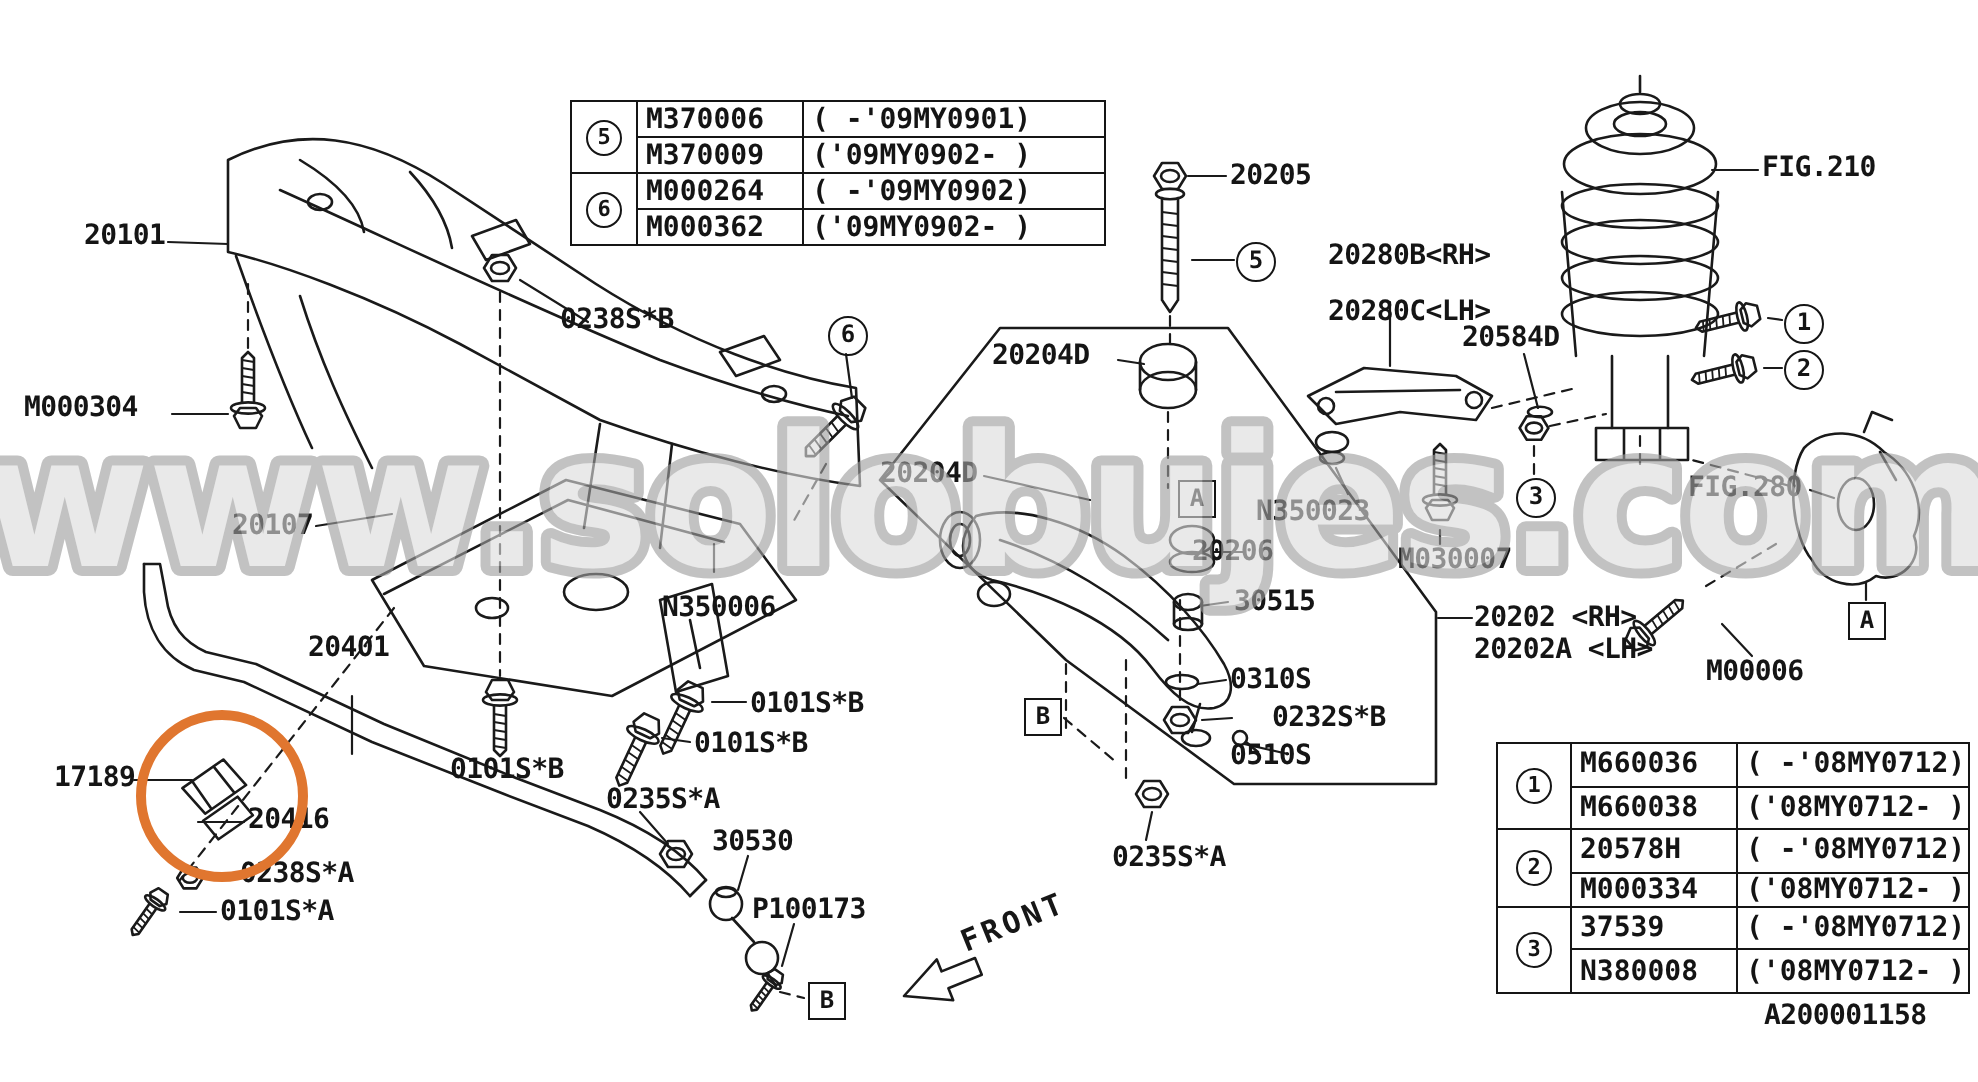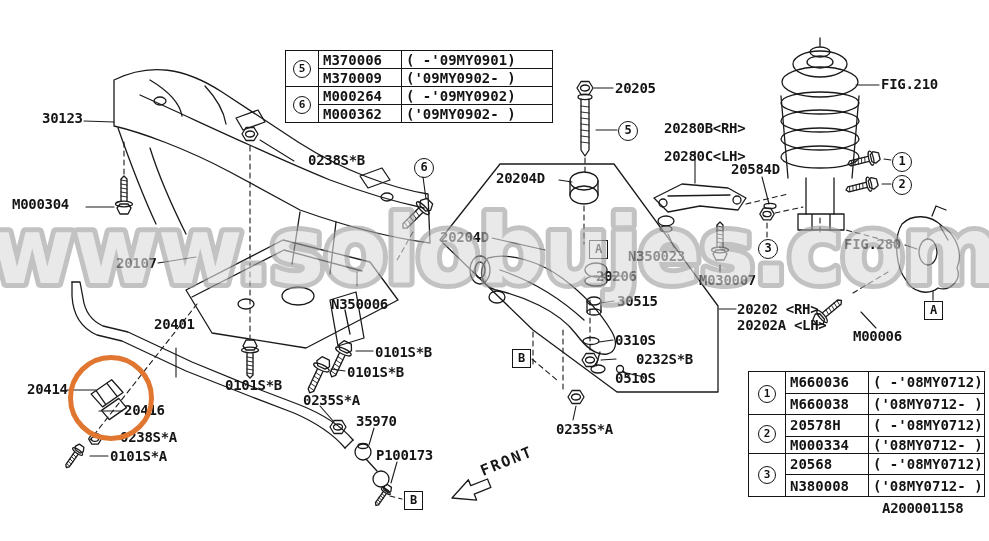--- a/index.html
+++ b/index.html
@@ -211,33 +211,33 @@
         <path d="M423,177 L426,199"></path>
         <path d="M933,300 L933,291"></path>
       </g>
 
       <polygon points="452,498 468.4,479.7 470.8,485.7 487.5,479 490.9,487.4 474.2,494.1 476.6,500.1"></polygon>
     </g>
 
     <text transform="translate(483,476) rotate(-22)" font-size="15" font-weight="bold" letter-spacing="2" fill="#161616" font-family="DejaVu Sans Mono, Liberation Mono, monospace">FRONT</text>
   </svg>
 
-  <div class="lbl" style="left:42px;top:110px">30123</div>
+  <div class="lbl" style="left:42px;top:110px">20101</div>
   <div class="lbl" style="left:12px;top:196px">M000304</div>
-  <div class="lbl" style="left:308px;top:152px">0238S*B</div>
+  <div class="lbl" style="left:280px;top:152px">0238S*B</div>
   <div class="lbl" style="left:116px;top:255px">20107</div>
   <div class="lbl" style="left:331px;top:296px">N350006</div>
   <div class="lbl" style="left:154px;top:316px">20401</div>
   <div class="lbl" style="left:375px;top:344px">0101S*B</div>
   <div class="lbl" style="left:347px;top:364px">0101S*B</div>
   <div class="lbl" style="left:225px;top:377px">0101S*B</div>
   <div class="lbl" style="left:303px;top:392px">0235S*A</div>
-  <div class="lbl" style="left:356px;top:413px">35970</div>
+  <div class="lbl" style="left:356px;top:413px">30530</div>
   <div class="lbl" style="left:376px;top:447px">P100173</div>
-  <div class="lbl" style="left:27px;top:381px">20414</div>
+  <div class="lbl" style="left:27px;top:381px">17189</div>
   <div class="lbl" style="left:124px;top:402px">20416</div>
   <div class="lbl" style="left:120px;top:429px">0238S*A</div>
   <div class="lbl" style="left:110px;top:448px">0101S*A</div>
   <div class="lbl" style="left:615px;top:80px">20205</div>
   <div class="lbl" style="left:664px;top:120px">20280B&lt;RH&gt;</div>
   <div class="lbl" style="left:664px;top:148px">20280C&lt;LH&gt;</div>
   <div class="lbl" style="left:496px;top:170px">20204D</div>
   <div class="lbl" style="left:440px;top:229px">20204D</div>
   <div class="lbl" style="left:731px;top:161px">20584D</div>
   <div class="lbl" style="left:881px;top:76px">FIG.210</div>
@@ -314,21 +314,21 @@
       <td class="num" rowspan="2"><span class="cnum">2</span></td>
       <td>20578H</td>
       <td>( -'08MY0712)</td>
     </tr>
     <tr style="height:16px">
       <td>M000334</td>
       <td>('08MY0712- )</td>
     </tr>
     <tr style="height:21.6px">
       <td class="num" rowspan="2"><span class="cnum">3</span></td>
-      <td>20568</td>
+      <td>37539</td>
       <td>( -'08MY0712)</td>
     </tr>
     <tr style="height:21.6px">
       <td>N380008</td>
       <td>('08MY0712- )</td>
     </tr>
   </tbody>
     </table>
 
   <div class="hl-circle" style="left: 68px; top: 355px; width: 76px; height: 76px; border-color: rgb(224, 118, 47);"></div>

